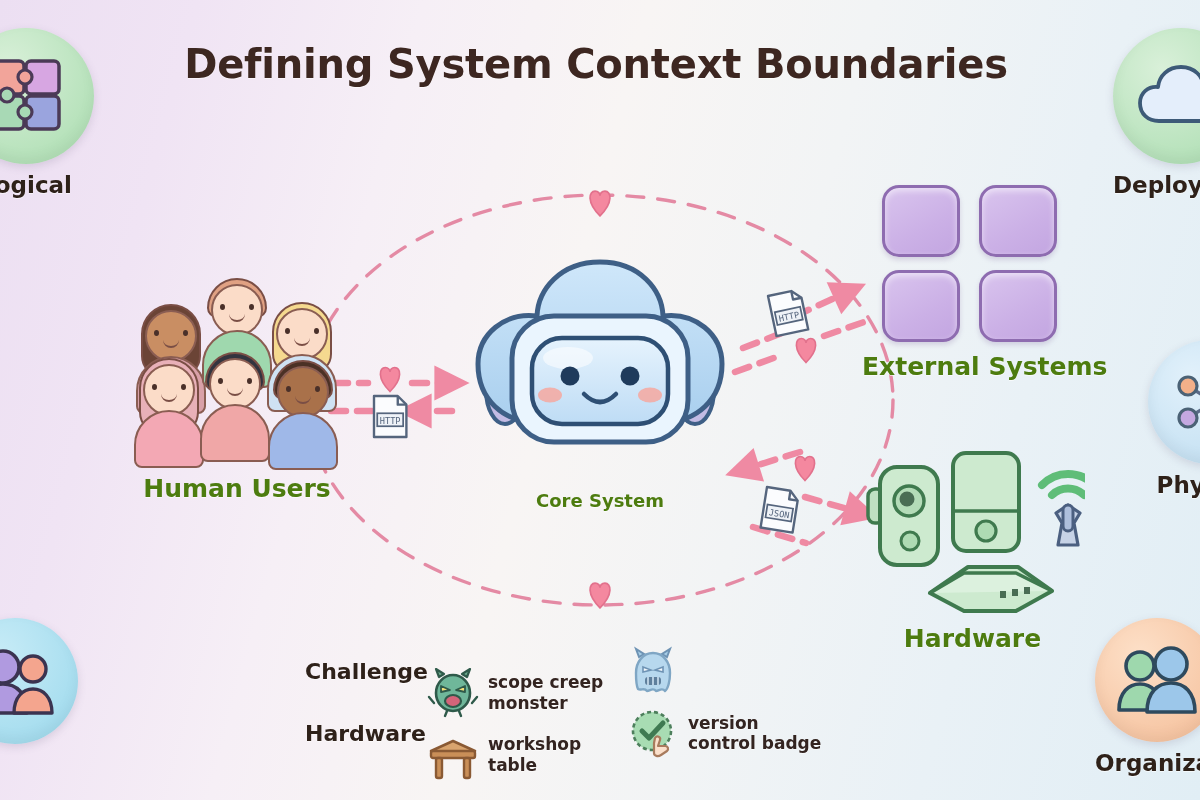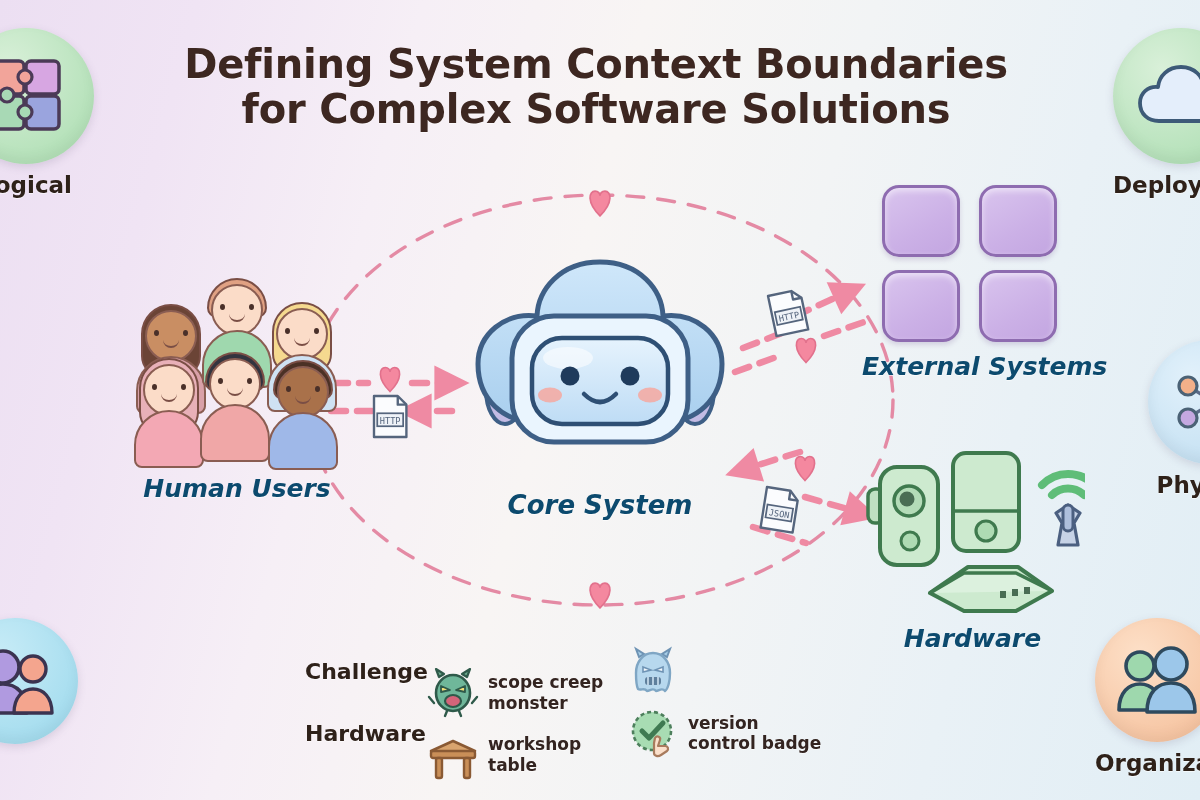--- a/index.html
+++ b/index.html
@@ -23,23 +23,22 @@
     text-shadow:0 1px 0 rgba(255,255,255,.55);
   }
   .title-wrap .l2 { display:block; }
 
   
   #links { position:absolute; inset:0; pointer-events:none; }
 
   
   .node { position:absolute; text-align:center; }
   .node .lbl {
-    font-weight:700; color:#0c4a6e; white-space:nowrap;
+    font-weight:700; color:#4d7c0f; white-space:nowrap;
     text-shadow:0 1px 0 rgba(255,255,255,.6);
-    font-style:italic;
   }
 
   
   #node-users { left:122px; top:278px; width:230px; }
   #node-users .lbl { font-size:25px; margin-top:6px; }
   .people { position:relative; width:210px; height:190px; margin:0 auto; }
   .person { position:absolute; width:74px; height:108px; }
   .person .head {
     position:absolute; left:50%; transform:translateX(-50%); top:6px;
     width:52px; height:52px; border-radius:50%;
@@ -59,21 +58,21 @@
     position:absolute; top:26px; width:5px; height:6px; border-radius:50%; background:#4a3029;
   }
   .person .eye.l { left:20px; } .person .eye.r { right:20px; }
   .person .mouth {
     position:absolute; top:36px; left:50%; transform:translateX(-50%);
     width:16px; height:8px; border-bottom:2.5px solid #7a4e45; border-radius:0 0 12px 12px;
   }
 
   
   #node-core { left:440px; top:250px; width:320px; }
-  #node-core .lbl { font-size:26px; margin-top:4px; }
+  #node-core .lbl { font-size:18px; margin-top:4px; }
 
   
   #node-ext { left:862px; top:185px; width:220px; }
   #node-ext .lbl { font-size:25px; margin-top:10px; }
   .tiles { width:180px; margin:0 auto; display:grid; grid-template-columns:1fr 1fr; gap:13px; }
   .tile {
     width:78px; height:72px; border-radius:17px;
     background:linear-gradient(150deg,#d9c4ee 0%, #cbb0e6 60%, #c3a6e1 100%);
     border:3px solid #8e6cb0;
     box-shadow:0 3px 5px rgba(120,90,150,.22), inset 0 3px 6px rgba(255,255,255,.55);
@@ -116,21 +115,20 @@
     white-space:pre-line; text-shadow:0 1px 0 rgba(255,255,255,.55);
   }
 </style>
 </head>
 <body>
 
 <div id="stage">
 
   <div class="title-wrap">
     <span>Defining System Context Boundaries</span>
-    <span class="l2">for Complex Software Solutions</span>
   </div>
 
   <svg id="links" width="1200" height="800" viewBox="0 0 1200 800">
     <defs>
       <marker id="ah" viewBox="0 0 12 12" refX="6" refY="6" markerWidth="6.5" markerHeight="6.5" orient="auto-start-reverse">
         <path d="M1 1 L11 6 L1 11 Z" fill="#ef8aa3"></path>
       </marker>
     </defs>
 
     <ellipse cx="600" cy="400" rx="293" ry="205" fill="none" stroke="#e48aa4" stroke-width="3.4" stroke-dasharray="17 14" stroke-linecap="round"></ellipse>

